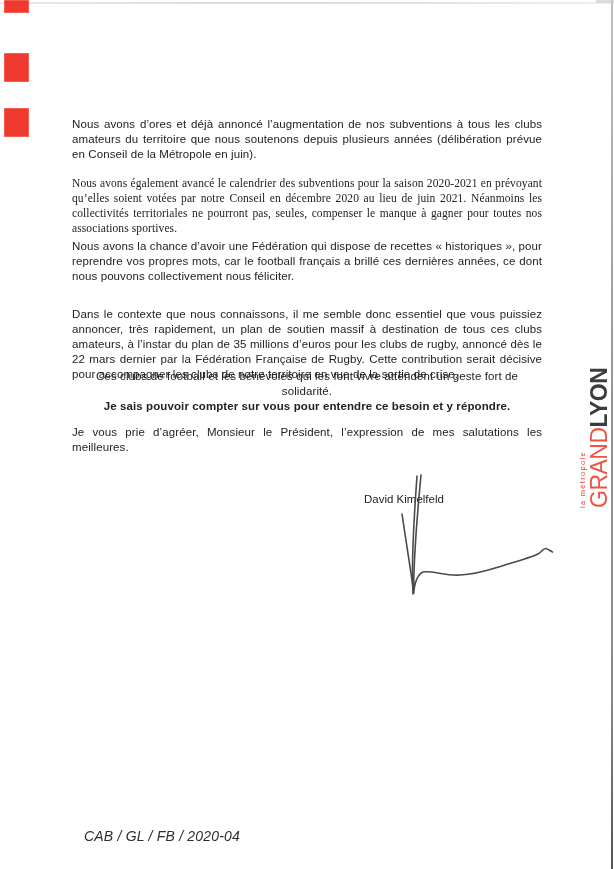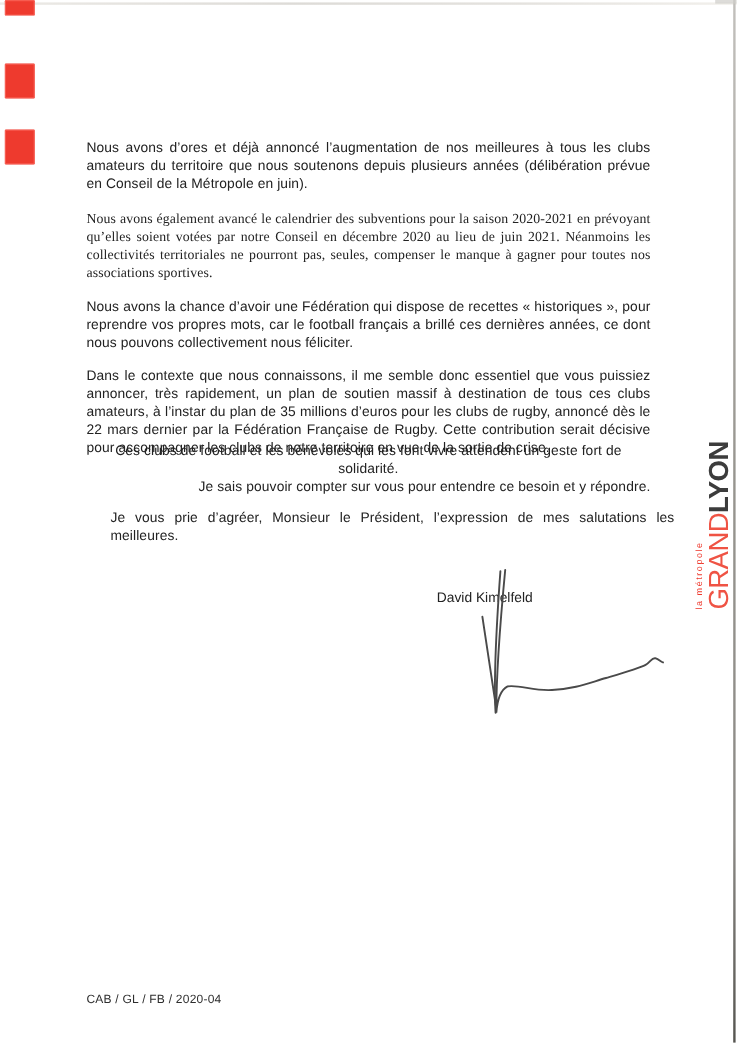--- a/index.html
+++ b/index.html
@@ -29,28 +29,28 @@
   .mark-2{top:53px;height:29px;}
   .mark-3{top:108px;height:29px;}
   
   .para{
     position:absolute;left:72px;width:470px;
     font-size:11.5px;line-height:15px;text-align:justify;
     letter-spacing:.1px;color:var(--text);
   }
   .p1{top:117px;}
   .p2{top:176px;font-family:Liberation Serif, serif;}
-  .p3{top:249px;}
+  .p3{top:239px;}
   .p4{top:307px;}
   .p5{top:369px;text-align:center;}
-  .p6{top:399px;text-align:right;}
-  .p7{top:425px;margin-left:20px;}
+  .p6{top:399px;text-align:center;font-weight:bold;}
+  .p7{top:425px;}
   .signatory{position:absolute;left:364px;top:493px;font-size:11.5px;color:var(--text);}
   .signature-svg{position:absolute;left:395px;top:472px;width:165px;height:132px;}
-  .reference{position:absolute;left:72px;top:828px;font-size:10px;
+  .reference{position:absolute;left:84px;top:828px;font-size:14px;font-style:italic;
     color:#2e2e2e;letter-spacing:.2px;}
   
   .logo{position:absolute;left:578px;top:364px;width:34px;height:144px;}
   .logo-inner{
     width:144px;height:34px;
     transform-origin:0 0;
     transform:rotate(-90deg) translateX(-144px);
   }
   .logo-tagline{
     font-size:7.5px;letter-spacing:1.3px;color:var(--letterhead-red);
@@ -64,21 +64,21 @@
 <body>
 
 <div class="scan-top-line"></div>
 <div class="scan-right-line"></div>
 <div class="scan-corner"></div>
 
 <div class="mark mark-1"></div>
 <div class="mark mark-2"></div>
 <div class="mark mark-3"></div>
 
-<p class="para p1">Nous avons d’ores et déjà annoncé l’augmentation de nos meilleures à tous les clubs amateurs du territoire que nous soutenons depuis plusieurs années (délibération prévue en Conseil de la Métropole en juin).</p>
+<p class="para p1">Nous avons d’ores et déjà annoncé l’augmentation de nos subventions à tous les clubs amateurs du territoire que nous soutenons depuis plusieurs années (délibération prévue en Conseil de la Métropole en juin).</p>
 <p class="para p2">Nous avons également avancé le calendrier des subventions pour la saison 2020-2021 en prévoyant qu’elles soient votées par notre Conseil en décembre 2020 au lieu de juin 2021. Néanmoins les collectivités territoriales ne pourront pas, seules, compenser le manque à gagner pour toutes nos associations sportives.</p>
 <p class="para p3">Nous avons la chance d’avoir une Fédération qui dispose de recettes « historiques », pour reprendre vos propres mots, car le football français a brillé ces dernières années, ce dont nous pouvons collectivement nous féliciter.</p>
 <p class="para p4">Dans le contexte que nous connaissons, il me semble donc essentiel que vous puissiez annoncer, très rapidement, un plan de soutien massif à destination de tous ces clubs amateurs, à l’instar du plan de 35 millions d’euros pour les clubs de rugby, annoncé dès le 22 mars dernier par la Fédération Française de Rugby. Cette contribution serait décisive pour accompagner les clubs de notre territoire en vue de la sortie de crise.</p>
 <p class="para p5">Ces clubs de football et les bénévoles qui les font vivre attendent un geste fort de solidarité.</p>
 <p class="para p6">Je sais pouvoir compter sur vous pour entendre ce besoin et y répondre.</p>
 <p class="para p7">Je vous prie d’agréer, Monsieur le Président, l’expression de mes salutations les meilleures.</p>
 
 <div class="signatory">David Kimelfeld</div>
 <svg class="signature-svg" viewBox="0 0 165 132" fill="none" xmlns="http://www.w3.org/2000/svg">
   <path d="M7 42 C10 62, 15 95, 18.5 118" stroke="#4a4a4a" stroke-width="1.6" stroke-linecap="round"></path>

